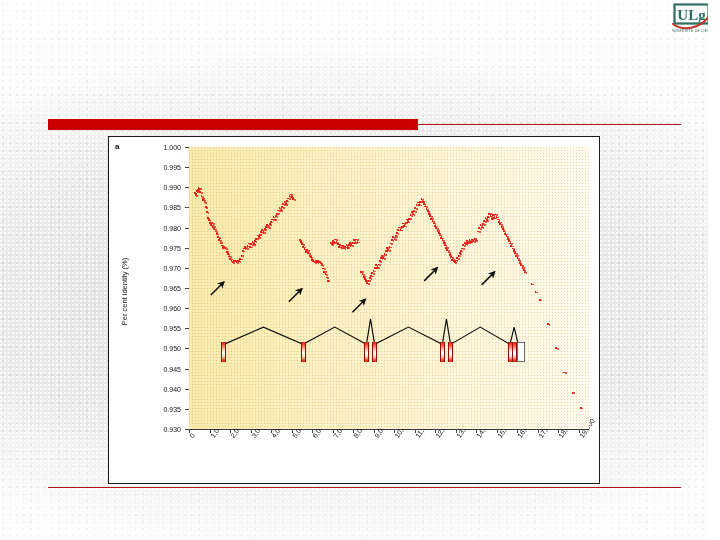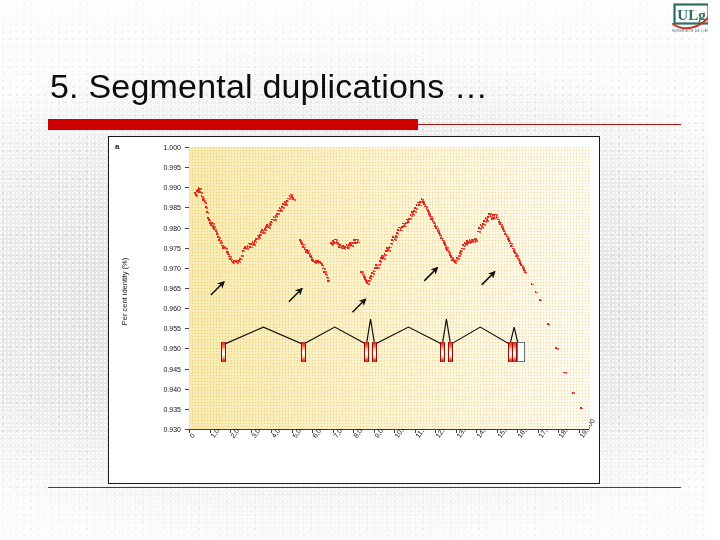--- a/index.html
+++ b/index.html
@@ -224,21 +224,20 @@
 
   <div id="logo">
     <svg width="42" height="32" viewBox="0 0 42 32">
       <rect x="2.5" y="1.5" width="34" height="19" fill="none" stroke="#2f6e63" stroke-width="2.2"></rect>
       <text x="19.5" y="16.6" font-family="Liberation Serif, serif" font-size="15" font-weight="bold" fill="#2f6e63" text-anchor="middle">ULg</text>
       <path d="M1 21 C 10 28, 28 27, 38 12" fill="none" stroke="#c0392b" stroke-width="2.1" stroke-linecap="round"></path>
       <text x="19.5" y="28.5" font-family="Liberation Sans, sans-serif" font-size="3.4" fill="#2f6e63" text-anchor="middle" letter-spacing="0.3">UNIVERSITÉ DE LIÈGE</text>
     </svg>
   </div>
 
-  <div id="title">5. Segmental duplications …</div>
   <div id="title-rule-thin"></div>
   <div id="title-rule-thick"></div>
   <div id="bottom-rule"></div>
 
   <div id="figure">
     <div id="panel-label">a</div>
     <div id="ylabel">Per cent identity (%)</div>
 
     <div id="axes-layer">
         <div class="axis-line-y" style="left: 80px; top: 10px; height: 282px;"></div>

